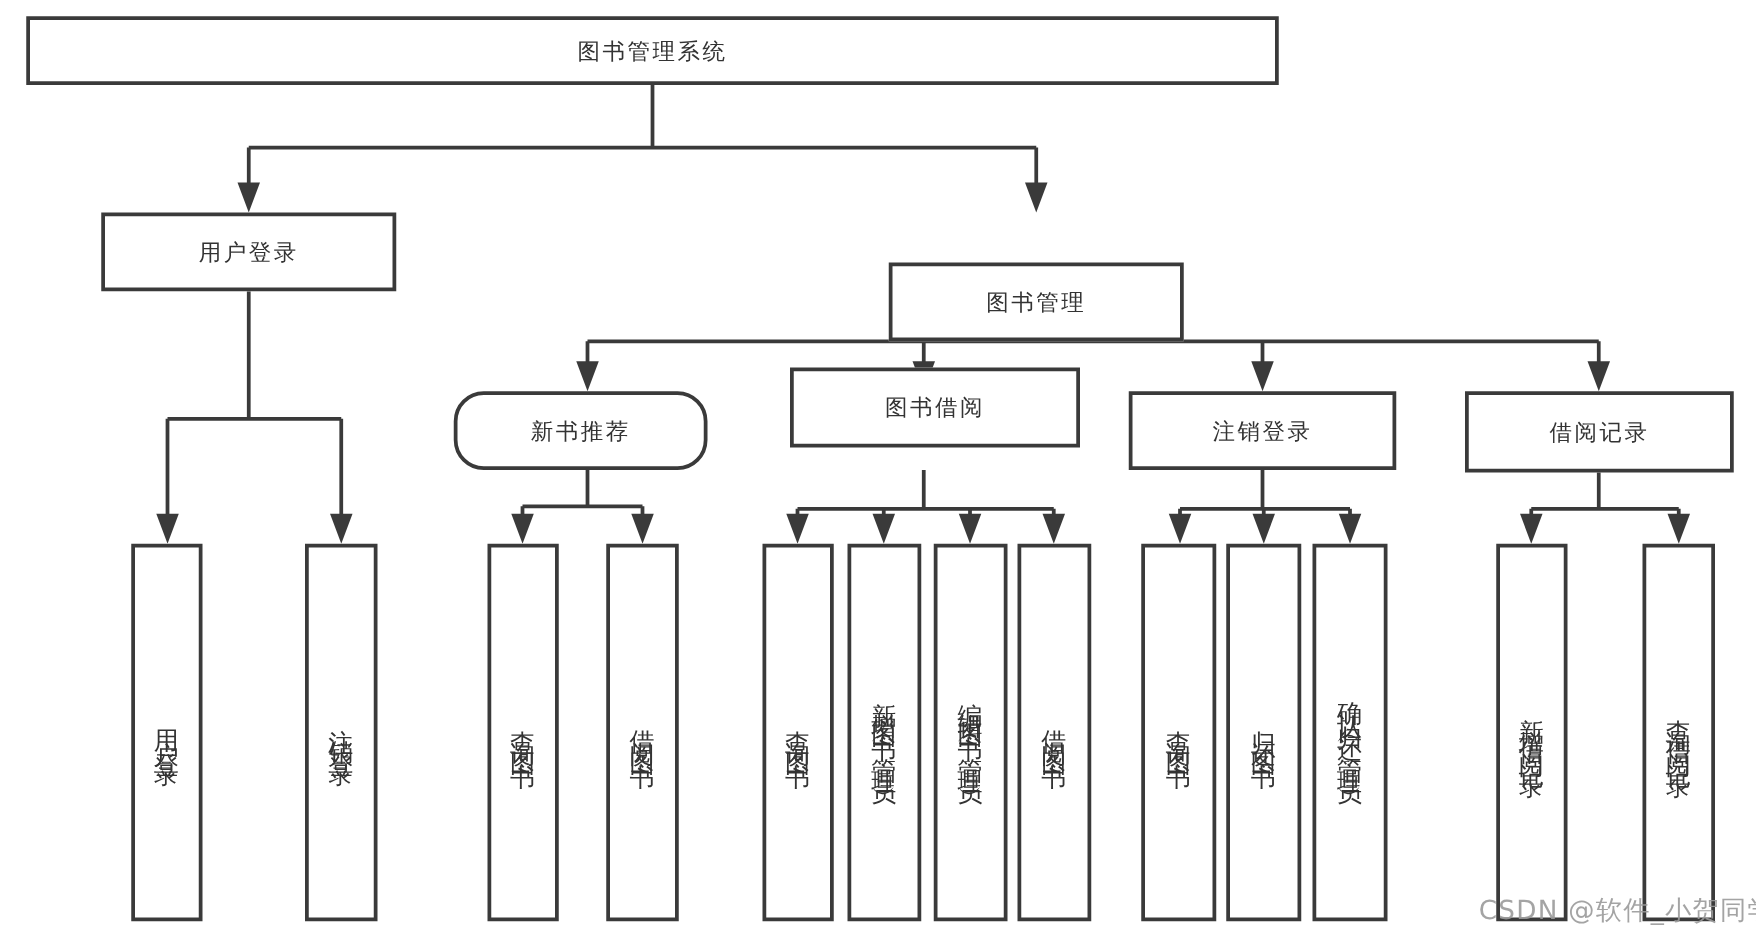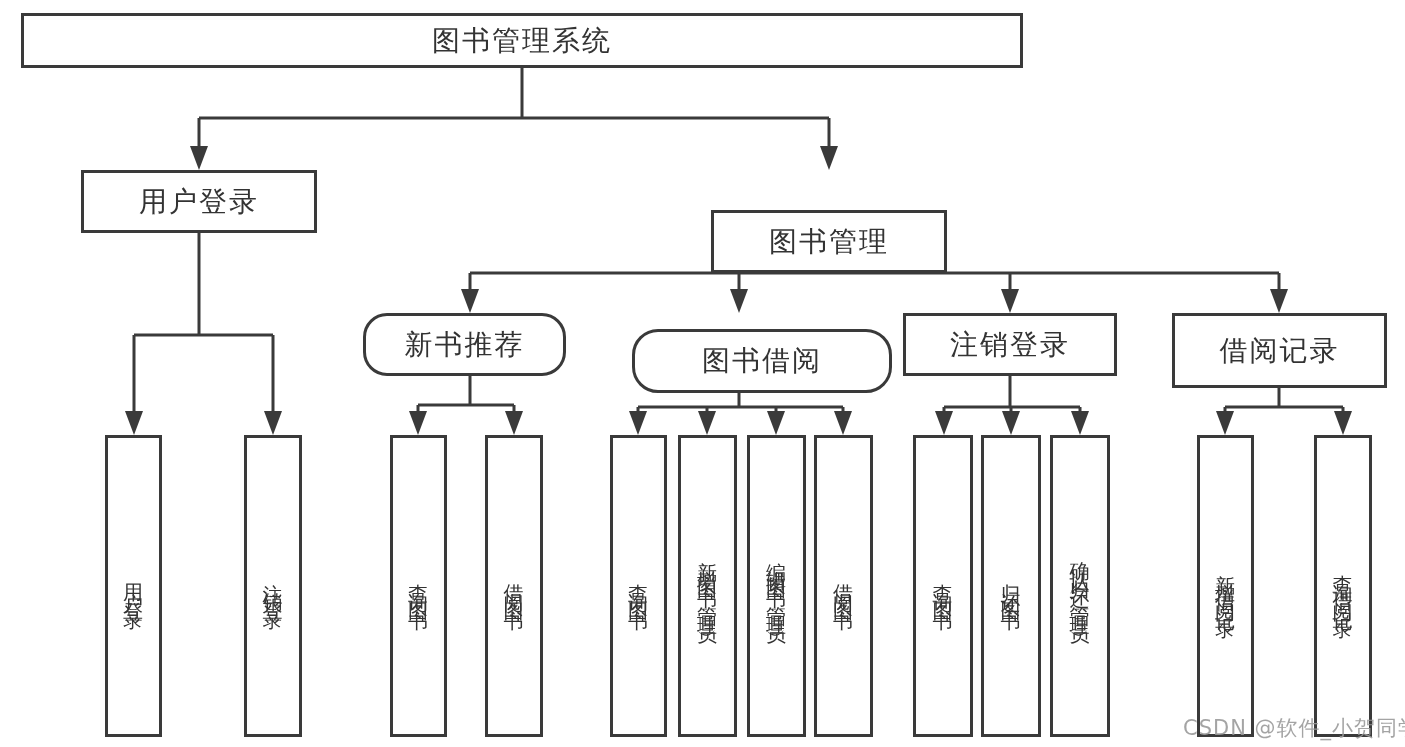--- a/index.html
+++ b/index.html
@@ -14,21 +14,21 @@
   .wires { position:absolute; left:0; top:0; width:1405px; height:747px; }
   .wires path { stroke:var(--line,#3a3a3a); stroke-width:3; fill:none; }
   .wires polygon { fill:var(--line,#3a3a3a); }
   .box {
     position:absolute;
     box-sizing:border-box;
     border:3px solid var(--line,#3a3a3a);
     background:#ffffff;
     display:flex; align-items:center; justify-content:center;
   }
-  .h-label { font-size:28px; letter-spacing:2px; white-space:nowrap; }
+  .h-label { font-size:18px; letter-spacing:2px; white-space:nowrap; }
   .v-label {
     writing-mode:vertical-rl;
     text-orientation:mixed;
     font-size:20px;
     letter-spacing:9px;
     line-height:1;
     white-space:nowrap;
   }
   .watermark {
     position:absolute;
@@ -83,27 +83,27 @@
   <div class="box" style="left:81px;top:170px;width:236px;height:63px;">
     <span class="h-label">用户登录</span>
   </div>
   <div class="box" style="left:711px;top:170px;width:236px;height:63px;margin-top:40px;">
     <span class="h-label">图书管理</span>
   </div>
 
   <div class="box" style="left:363px;top:313px;width:203px;height:63px;border-radius:24px;">
     <span class="h-label">新书推荐</span>
   </div>
-  <div class="box" style="left:632px;top:329px;width:260px;height:64px;border-radius:26px;">
+  <div class="box" style="left:632px;top:294px;width:232px;height:64px;">
     <span class="h-label">图书借阅</span>
   </div>
   <div class="box" style="left:903px;top:313px;width:214px;height:63px;">
     <span class="h-label">注销登录</span>
   </div>
-  <div class="box" style="left:1172px;top:313px;width:215px;height:75px;">
+  <div class="box" style="left:1172px;top:313px;width:215px;height:65px;">
     <span class="h-label">借阅记录</span>
   </div>
 
   <div class="box" style="left:105px;top:435px;width:57px;height:302px;">
     <span class="v-label">用户登录</span>
   </div>
   <div class="box" style="left:244px;top:435px;width:58px;height:302px;">
     <span class="v-label">注销登录</span>
   </div>
 

